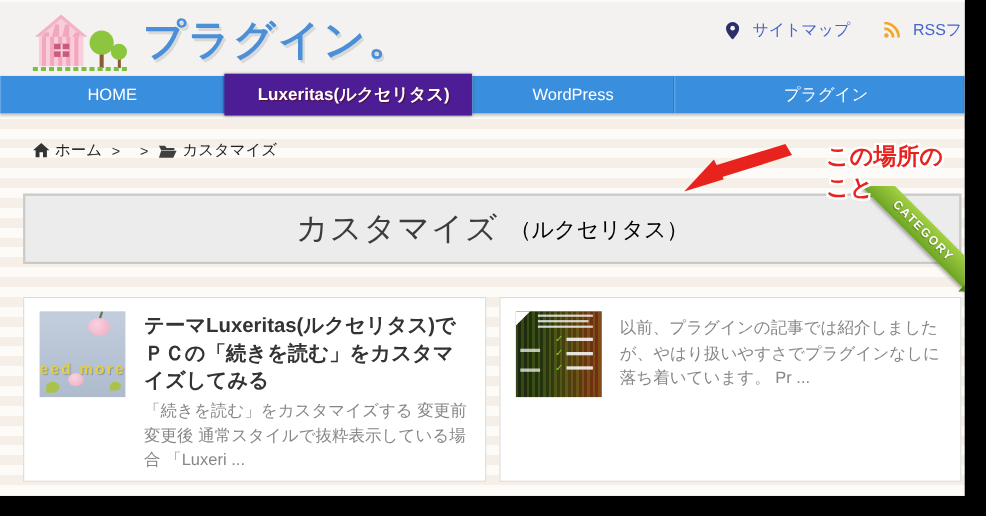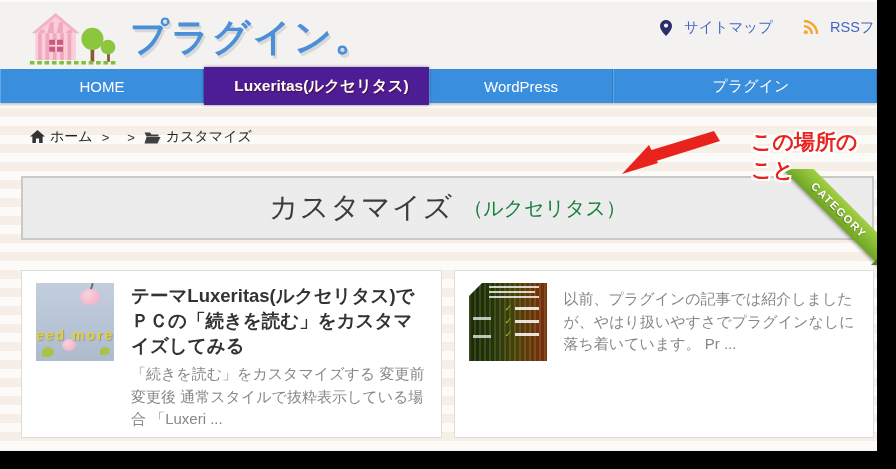--- a/index.html
+++ b/index.html
@@ -30,21 +30,21 @@
   .crumb svg{display:block;}
   .crumb-sep{margin:0 9px;color:#333;font-size:13px;}
   
   .anno-text{position:absolute;left:751px;top:128px;z-index:5;color:#e8231d;font-weight:bold;font-size:21px;
      text-shadow:-2px -2px 0 #fff,2px -2px 0 #fff,-2px 2px 0 #fff,2px 2px 0 #fff,0 2px 0 #fff,2px 0 0 #fff,0 -2px 0 #fff,-2px 0 0 #fff;}
   .anno-arrow{position:absolute;left:618px;top:128px;z-index:5;}
   
   .category-box{position:relative;margin:30px 0 0 21px;width:853px;height:64px;box-sizing:border-box;
                 background:#ececec;border:2px solid #c9c9c9;display:flex;align-items:center;justify-content:center;}
   .cat-title{font-size:29px;color:#3c3c3c;letter-spacing:1px;}
-  .cat-sub{font-size:20px;color:#15803d;margin-left:10px;}
+  .cat-sub{font-size:20px;color:#000000;margin-left:10px;}
   .ribbon-wrap{position:absolute;top:-9px;right:-9px;width:112px;height:112px;overflow:hidden;pointer-events:none;}
   .ribbon-band{position:absolute;top:30px;right:-38px;width:160px;transform:rotate(45deg);
                background:linear-gradient(180deg,#a2d044,#6ea424);color:#fff;text-align:center;
                font-size:11px;font-weight:bold;letter-spacing:1.5px;padding:5px 0;
                text-shadow:0 1px 1px rgba(0,0,0,.35);box-shadow:0 2px 3px rgba(0,0,0,.3);}
   .ribbon-wrap::before{content:"";position:absolute;top:0;right:86px;border:5px solid #557f17;
                border-top-color:transparent;border-left-color:transparent;}
   .ribbon-wrap::after{content:"";position:absolute;right:0;top:86px;border:5px solid #557f17;
                border-top-color:transparent;border-left-color:transparent;}
   

